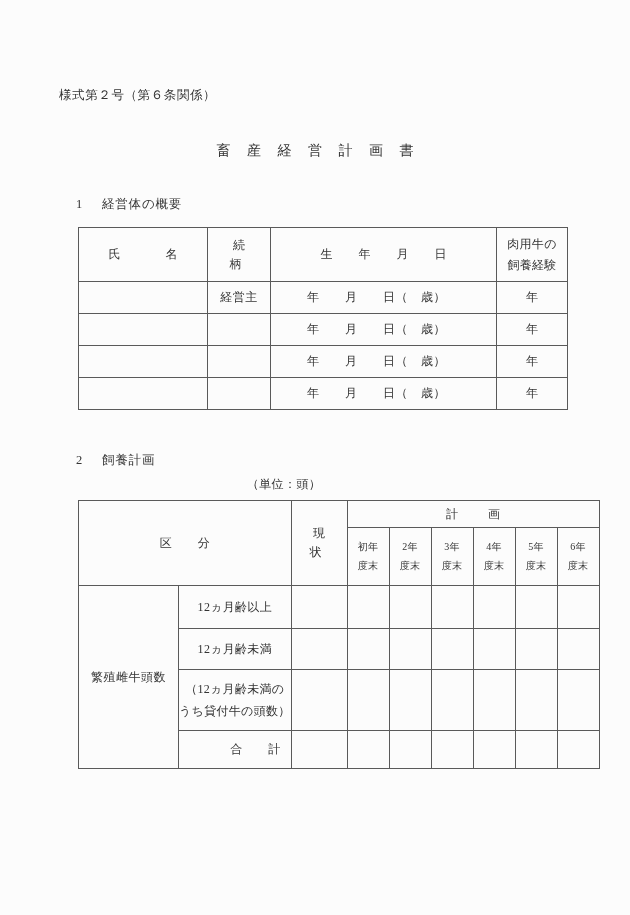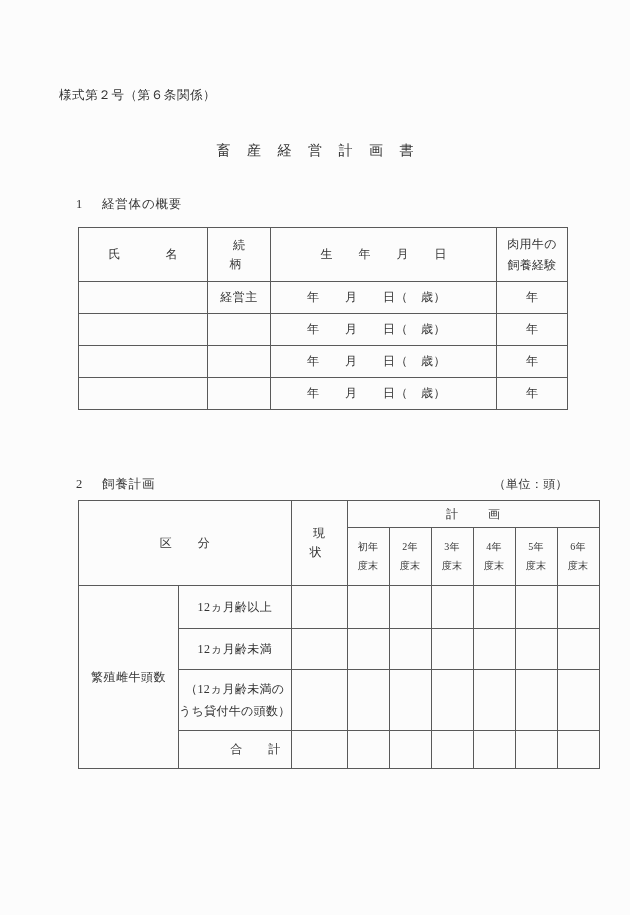--- a/index.html
+++ b/index.html
@@ -54,28 +54,28 @@
     position: absolute;
     font-size: 12.5px;
     letter-spacing: 0.8px;
     white-space: nowrap;
   }
   .section-head .sec-num {
     display: inline-block;
     width: 26px;
   }
   #section1-head { left: 76px; top: 196px; }
-  #section2-head { left: 76px; top: 452px; margin-top: 24px; }
+  #section2-head { left: 76px; top: 452px; }
 
   .unit-note {
     position: absolute;
     left: 0;
     top: 476px;
     width: 568px;
-    text-align: right;
+    text-align: center;
     font-size: 12px;
     letter-spacing: 0.4px;
     white-space: nowrap;
   }
 
   
   table.form-table {
     position: absolute;
     border-collapse: collapse;
     table-layout: fixed;

